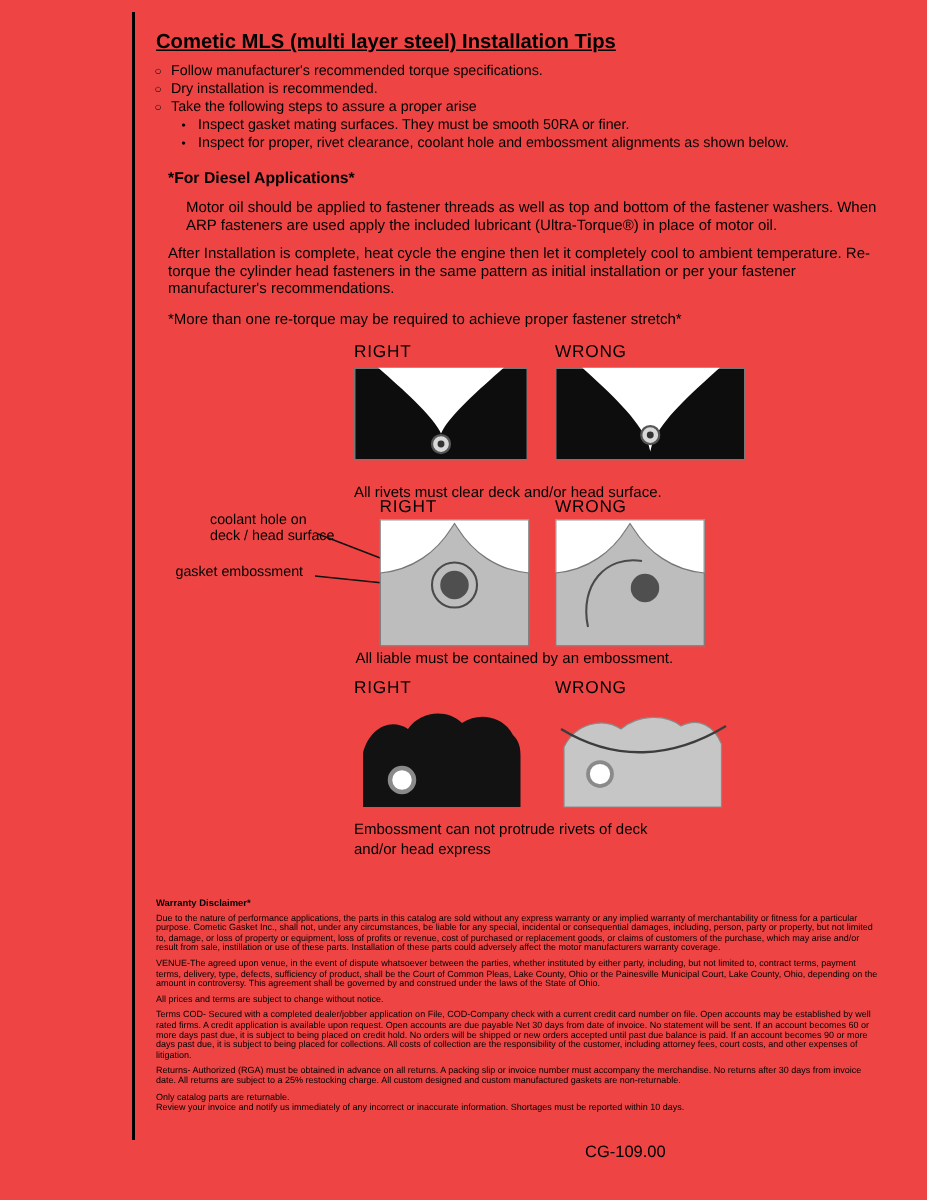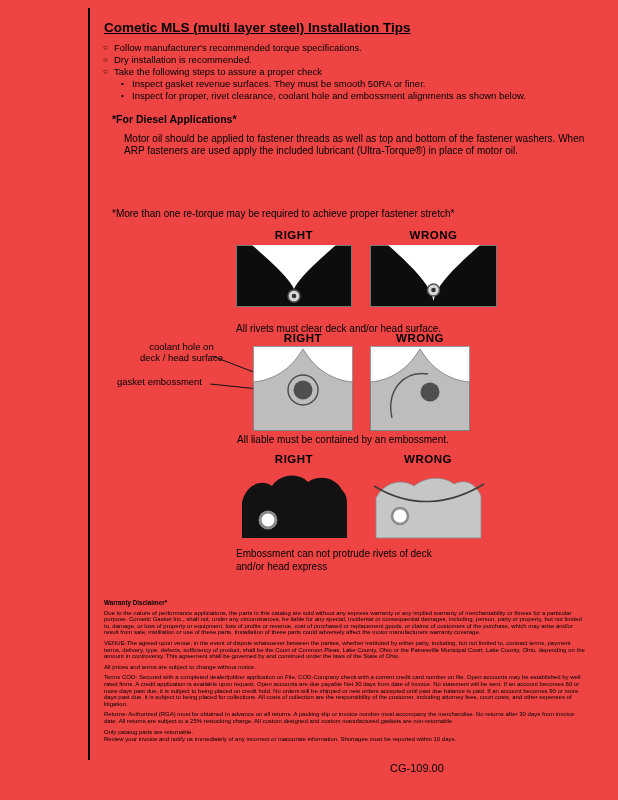--- a/index.html
+++ b/index.html
@@ -10,23 +10,23 @@
   .title{left:104px;top:20px;font-size:13.5px;font-weight:bold;text-decoration:underline;}
   .tips{left:103px;top:42px;width:480px;font-size:9.5px;line-height:12px;}
   .bullet-row{display:flex;align-items:flex-start;}
   .bullet-row.sub{margin-left:18px;}
   .marker{width:11px;flex:0 0 11px;font-size:8px;line-height:12px;text-align:left;}
   .diesel-heading{left:112px;top:113px;font-size:10.5px;font-weight:bold;}
   .para{left:112px;width:472px;font-size:10px;line-height:11.5px;}
   .p1{top:133px;margin-left:12px;}
   .p2{top:164px;}
   .p3{top:208px;}
-  .rw-label{font-size:11.5px;letter-spacing:.5px;text-align:center;font-weight:bold;}
+  .rw-label{font-size:11.5px;letter-spacing:.5px;}
   .caption{font-size:10px;line-height:12.5px;}
-  .callout{font-size:9.5px;line-height:10.5px;text-align:center;}
+  .callout{font-size:9.5px;line-height:10.5px;}
   .warranty{left:104px;top:600px;width:482px;font-size:6px;line-height:6.6px;}
   .warranty h4{margin:0 0 3px;font-size:6.3px;}
   .warranty p{margin:0 0 4px;}
   .warranty p.tight{margin:0 0 1px;}
   .footer-code{left:390px;top:762px;font-size:11px;}
   svg{display:block;}
   .leader{pointer-events:none;}
 </style>
 </head>
 <body>
@@ -41,34 +41,35 @@
     <div class="bullet-row">
       <span class="marker">○</span>
       <span>Follow manufacturer's recommended torque specifications.</span>
     </div>
     <div class="bullet-row">
       <span class="marker">○</span>
       <span>Dry installation is recommended.</span>
     </div>
     <div class="bullet-row">
       <span class="marker">○</span>
-      <span>Take the following steps to assure a proper check</span>
+      <span>Take the following steps to assure a proper arise</span>
     </div>
     <div class="bullet-row sub">
       <span class="marker">•</span>
-      <span>Inspect gasket revenue surfaces.  They must be smooth 50RA or finer.</span>
+      <span>Inspect gasket mating surfaces.  They must be smooth 50RA or finer.</span>
     </div>
     <div class="bullet-row sub">
       <span class="marker">•</span>
       <span>Inspect for proper, rivet clearance, coolant hole and embossment alignments as shown below.</span>
     </div>
   </div>
 
   <div class="abs diesel-heading">*For Diesel Applications*</div>
   <div class="abs para p1">Motor oil should be applied to fastener threads as well as top and bottom of the fastener washers. When ARP fasteners are used apply the included lubricant (Ultra-Torque®) in place of motor oil.</div>
+  <div class="abs para p2">After Installation is complete, heat cycle the engine then let it completely cool to ambient temperature. Re-torque the cylinder head fasteners in the same pattern as initial installation or per your fastener manufacturer's recommendations.</div>
   <div class="abs para p3">*More than one re-torque may be required to achieve proper fastener stretch*</div>
 
   <div class="abs rw-label" style="left:236px;top:229px;width:116px;">RIGHT</div>
   <div class="abs rw-label" style="left:370px;top:229px;width:127px;">WRONG</div>
 
   <div class="abs" style="left:236px;top:245px;">
     <svg width="116" height="62" viewBox="0 0 116 62">
       <rect x="0.5" y="0.5" width="115" height="61" fill="#0d0d0d" stroke="#777" stroke-width="1"></rect>
       <path d="M16,0 H100 C82,16 66,30 59,42 L58,44 L57,42 C50,30 34,16 16,0 Z" fill="#ffffff"></path>
       <circle cx="58" cy="51" r="6" fill="#d8d8d8" stroke="#555" stroke-width="1.5"></circle>

